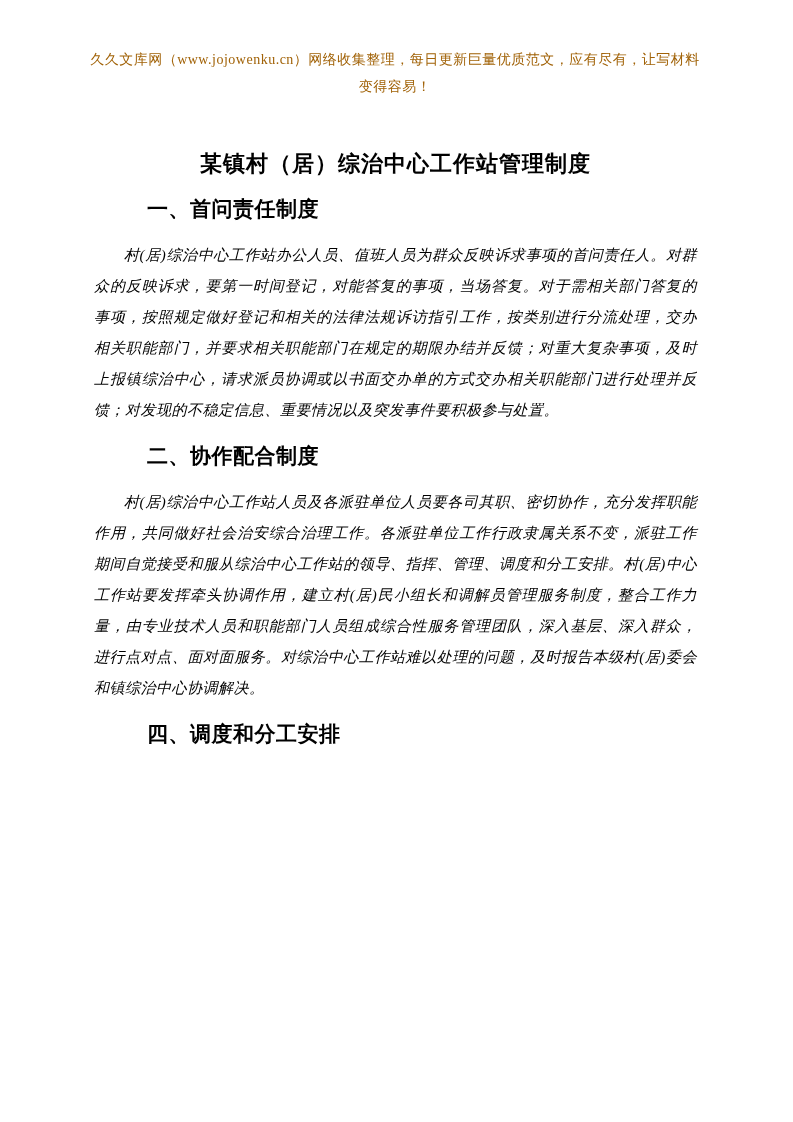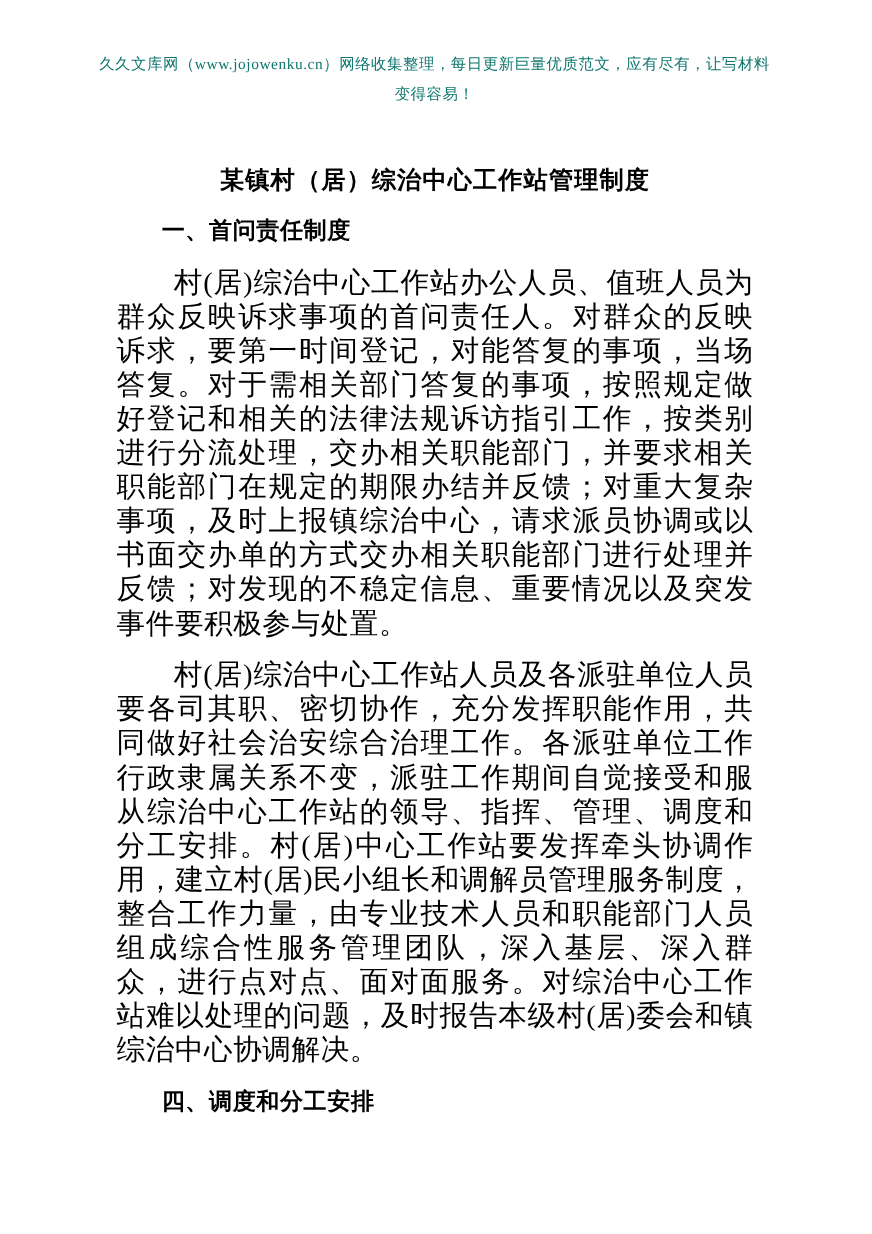--- a/index.html
+++ b/index.html
@@ -40,46 +40,48 @@
   }
   .section-heading {
     margin: 15px;
     font-size: 21px;
     font-weight: bold;
     line-height: 31px;
     text-indent: 2em;
     letter-spacing: 0.5px;
   }
   .section-body {
-    margin: 16px;
-    font-size: 26px;
+    margin: 4px;
+    font-size: 15px;
     line-height: 31px;
     text-indent: 2em;
     text-align: justify;
     text-justify: inter-ideograph;
     word-break: break-all;
     letter-spacing: 0.5px;
+    font-style: italic;
   }
 </style>
 </head>
 <body>
 
 <div class="page">
   <div class="content">
 
-    <div class="doc-header" style="color: #0f766e;">久久文库网（www.jojowenku.cn）网络收集整理，每日更新巨量优质范文，应有尽有，让写材料变得容易！</div>
+    <div class="doc-header" style="color: #a16207;">久久文库网（www.jojowenku.cn）网络收集整理，每日更新巨量优质范文，应有尽有，让写材料变得容易！</div>
 
     <h1 class="doc-title">某镇村（居）综治中心工作站管理制度</h1>
 
     <section>
       <h2 class="section-heading">一、首问责任制度</h2>
       <p class="section-body">村(居)综治中心工作站办公人员、值班人员为群众反映诉求事项的首问责任人。对群众的反映诉求，要第一时间登记，对能答复的事项，当场答复。对于需相关部门答复的事项，按照规定做好登记和相关的法律法规诉访指引工作，按类别进行分流处理，交办相关职能部门，并要求相关职能部门在规定的期限办结并反馈；对重大复杂事项，及时上报镇综治中心，请求派员协调或以书面交办单的方式交办相关职能部门进行处理并反馈；对发现的不稳定信息、重要情况以及突发事件要积极参与处置。</p>
     </section>
 
     <section>
+      <h2 class="section-heading">二、协作配合制度</h2>
       <p class="section-body">村(居)综治中心工作站人员及各派驻单位人员要各司其职、密切协作，充分发挥职能作用，共同做好社会治安综合治理工作。各派驻单位工作行政隶属关系不变，派驻工作期间自觉接受和服从综治中心工作站的领导、指挥、管理、调度和分工安排。村(居)中心工作站要发挥牵头协调作用，建立村(居)民小组长和调解员管理服务制度，整合工作力量，由专业技术人员和职能部门人员组成综合性服务管理团队，深入基层、深入群众，进行点对点、面对面服务。对综治中心工作站难以处理的问题，及时报告本级村(居)委会和镇综治中心协调解决。</p>
     </section>
 
 
     <section>
       <h2 class="section-heading">四、调度和分工安排</h2>
     </section>
 
   </div>
 </div>

